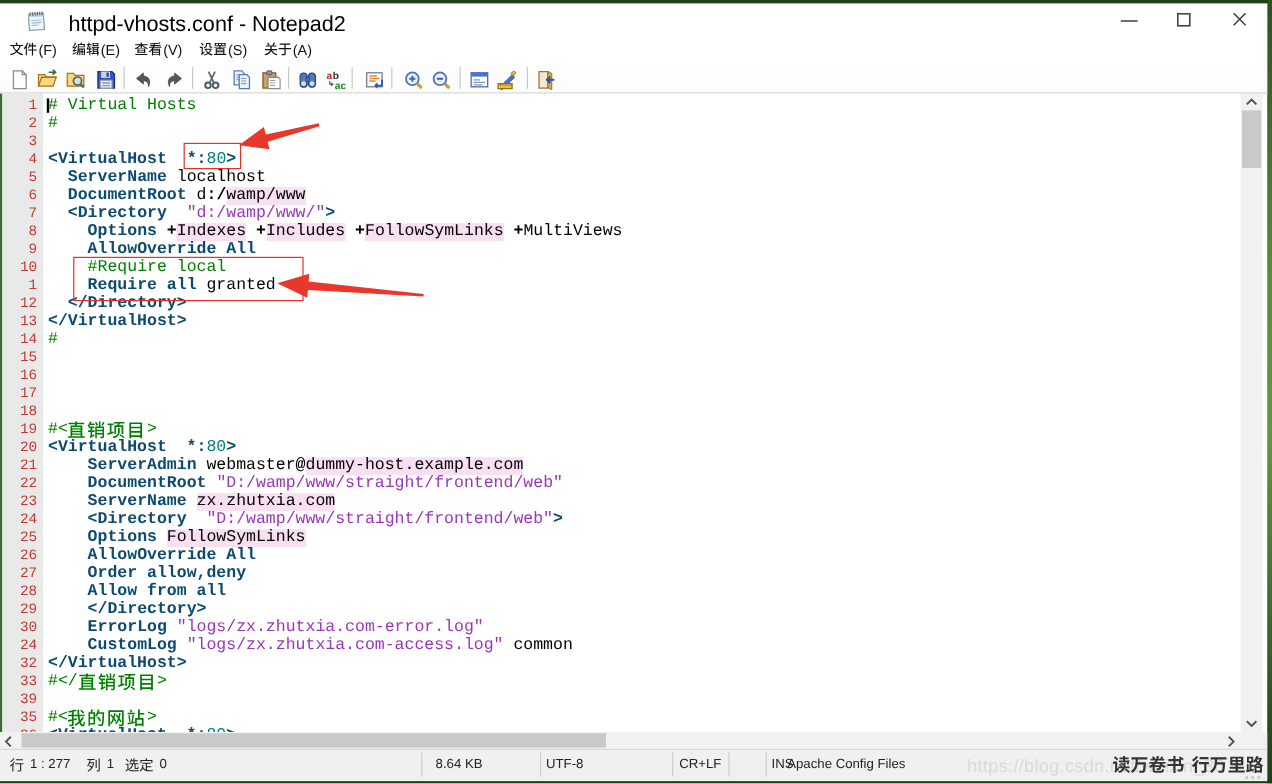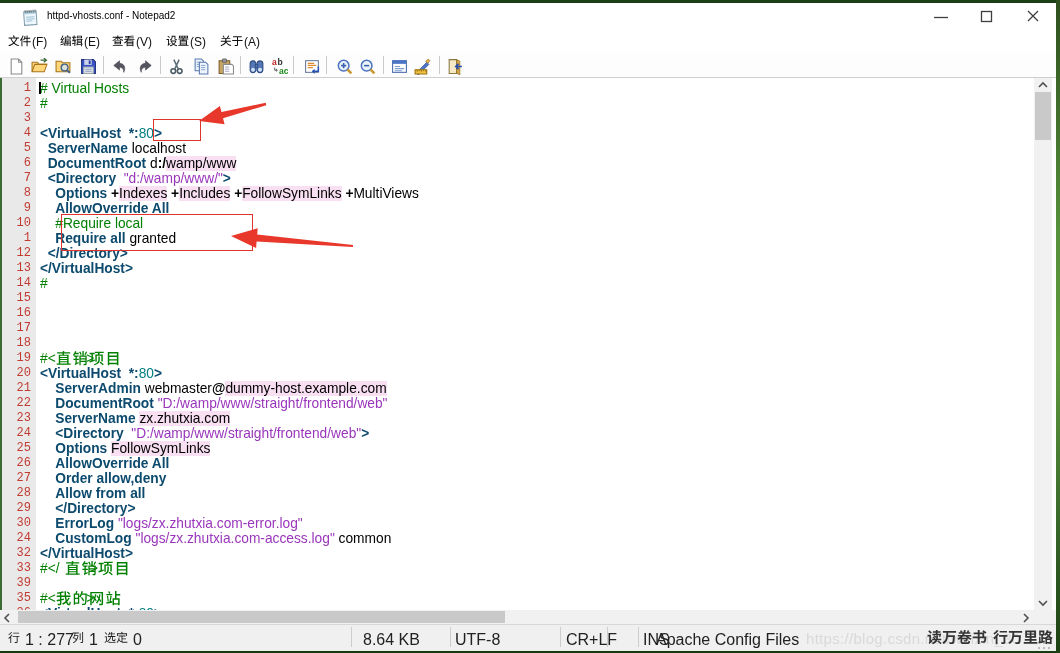--- a/index.html
+++ b/index.html
@@ -3,48 +3,48 @@
 html,body{margin:0;padding:0}
 body{width:1060px;height:653px;position:relative;overflow:hidden;
  font-family:"Liberation Sans",sans-serif;background:#fff}
 .abs{position:absolute}
 #deskT{left:0;top:0;width:1060px;height:3px;background:#1d3f18}
 #deskB{left:0;top:650px;width:1060px;height:3px;background:#153a0f}
 #deskR{left:1056px;top:0;width:4px;height:653px;
  background:linear-gradient(#2e4f1e,#55903a 35%,#5f9a3c 55%,#38682a 80%,#1c4012)}
 #win{left:0;top:3px;width:1056px;height:647px;background:#fff}
 #title{left:0;top:3px;width:1056px;height:27px;background:#fff}
-#titletxt{left:47px;top:10px;font-size:10px;color:#000}
+#titletxt{left:57px;top:10px;font-size:18px;color:#000}
 #menu{left:0;top:30px;width:1056px;height:23px;background:#fff}
 .mi{top:35px;font-size:12px;color:#111}
 #toolbar{left:0;top:53px;width:1056px;height:24px;background:#fdfdfd;border-bottom:1px solid #cfcfcf}
 .tsep{top:56px;width:1px;height:18px;background:#c9c9c9}
 #editor{left:0;top:78px;width:1034px;height:532px;background:#fff;overflow:hidden}
 #greenstrip{left:0;top:78px;width:2px;height:532px;background:#3a6b33}
 #gutter{left:2px;top:78px;width:34px;height:532px;background:#e9e9e9}
 #nums{left:2px;top:81px;width:29px;text-align:right;font-family:"Liberation Mono",monospace;
  font-size:12px;line-height:15px;color:#c23b33}
-#code{left:40px;top:81px;font-family:Liberation Sans, sans-serif;font-size:13.75px;
+#code{left:40px;top:81px;font-family:Liberation Mono, monospace;font-size:13.75px;
  line-height:15px;color:#000;white-space:pre}
 #code div{height:15px}
 .k{color:#0c4a6e;font-weight:bold}
 .c{color:#008000}
 .s{color:#9A36BB}
 .n{color:#008080}
 .p{background:#F8DFF2}
 .b{font-weight:bold}
 .redbox{border:1px solid #e0342b}
 #caret{left:39px;top:82px;width:2px;height:12px;background:#000}
 #vsb{left:1034px;top:78px;width:18px;height:532px;background:#f1f1f1}
 #vthumb{left:1035px;top:92px;width:16px;height:48px;background:#c9c9c9}
 #hsb{left:0;top:610px;width:1034px;height:14px;background:#f1f1f1}
 #hthumb{left:18px;top:611px;width:487px;height:12px;background:#c9c9c9}
 #corner{left:1034px;top:610px;width:22px;height:14px;background:#f1f1f1}
 #status{left:0;top:624px;width:1056px;height:26px;background:#f0f0f0;border-top:1px solid #d8d8d8}
-.st{top:631px;font-size:16px;color:#222}
+.st{top:631px;font-size:11px;color:#222}
 .ssep{top:627px;width:1px;height:20px;background:#cdcdcd}
 .arr{stroke:#3f3f3f;stroke-width:1.3;fill:none}
 #wmurl{top:630px;font-size:15px;color:#d9d9d9;left:806px;letter-spacing:.3px}
 </style></head><body>
 <div class="abs" id="win"></div>
 <div class="abs" id="deskT"></div>
 <div class="abs" id="deskB"></div>
 <div class="abs" id="deskR"></div>
 <div class="abs" id="title"></div>
 <svg class="abs" style="left:21px;top:8px" width="19" height="19" viewBox="0 0 19 19">

